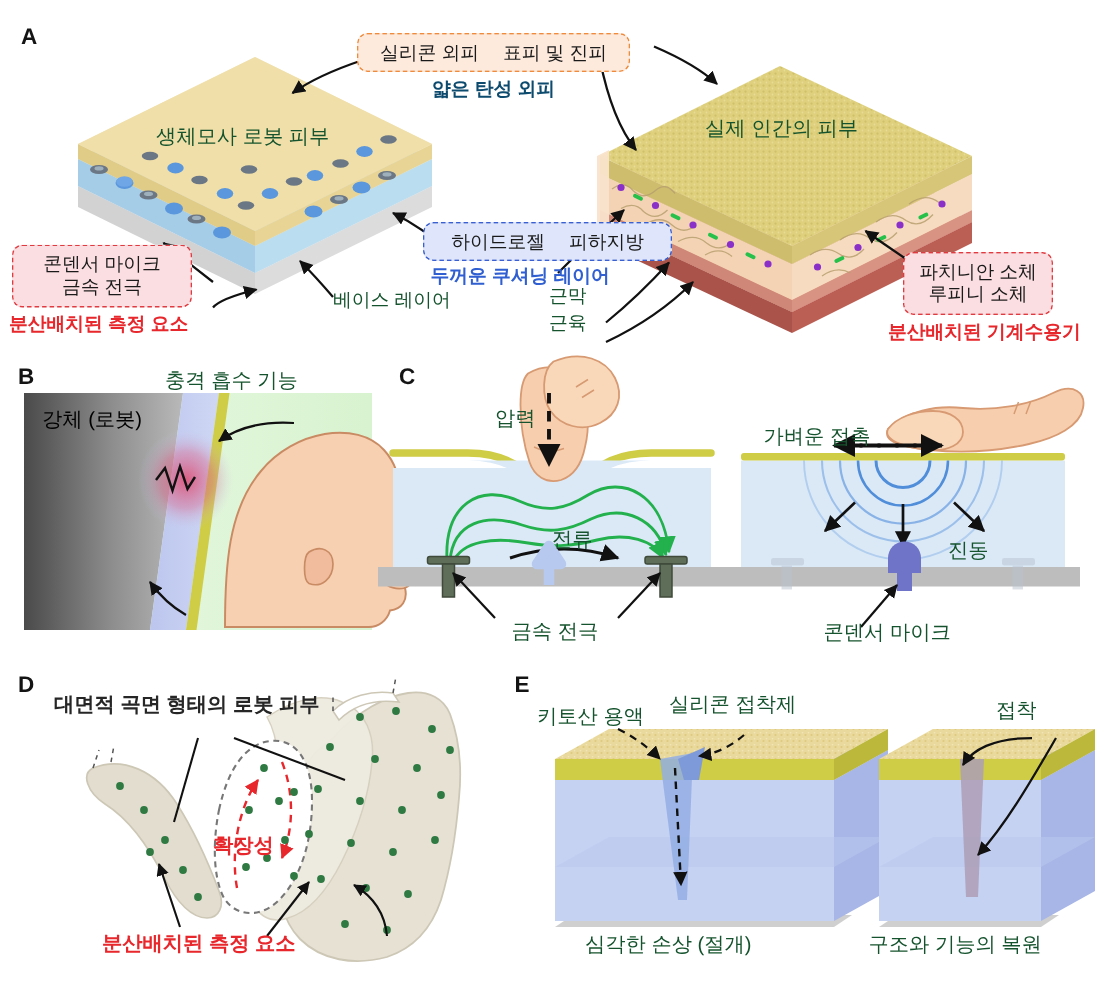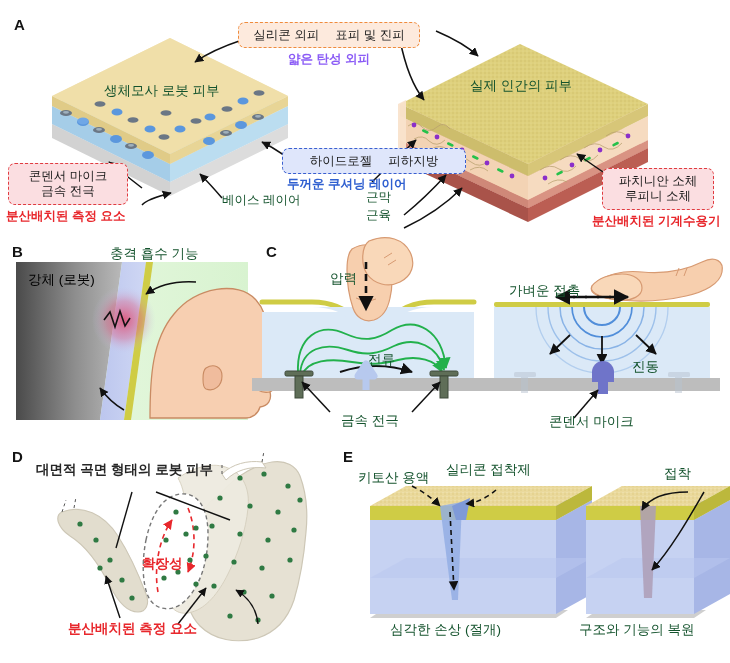--- a/index.html
+++ b/index.html
@@ -24,21 +24,21 @@
     position:absolute;
     font-size:12.5px;
     color:#14532d;
     white-space:nowrap;
     line-height:1.25;
   }
   .lbl.big{font-size:13.5px;}
   .lbl.bold{font-weight:bold;}
   .red{color:#e8272c;font-weight:bold;}
   .blue{color:#2f5fd0;font-weight:bold;}
-  .orange{color:#8b5cf6;font-weight:bold;}
+  .orange{color:#0c4a6e;font-weight:bold;}
 
   
   .callout{
     position:absolute;
     border:1.6px dashed;
     border-radius:7px;
     display:flex;
     align-items:center;
     justify-content:center;
     box-sizing:border-box;
@@ -456,35 +456,35 @@
   <div class="lbl" style="left:366px;top:208px;">근육</div>
 
   <div class="callout orange-box" style="left:238px;top:22px;width:182px;height:26px;">
     <span class="pair">
       <span>실리콘 외피</span>
       <span>표피 및 진피</span>
     </span>
   </div>
   <div class="lbl orange" style="left:288px;top:52px;">얇은 탄성 외피</div>
 
-  <div class="callout blue-box" style="left:282px;top:148px;width:184px;height:26px;">
+  <div class="callout blue-box" style="left:282px;top:148px;width:166px;height:26px;">
     <span class="pair">
       <span>하이드로젤</span>
       <span>피하지방</span>
     </span>
   </div>
   <div class="lbl blue" style="left:287px;top:177px;">두꺼운 쿠셔닝 레이어</div>
 
   <div class="callout red-box" style="left:8px;top:163px;width:120px;height:42px;flex-direction:column;">
     <span class="row">콘덴서 마이크</span>
     <span class="row">금속 전극</span>
   </div>
   <div class="lbl red" style="left:6px;top:209px;">분산배치된 측정 요소</div>
 
-  <div class="callout red-box" style="left:602px;top:168px;width:112px;height:42px;flex-direction:column;">
+  <div class="callout red-box" style="left:602px;top:168px;width:100px;height:42px;flex-direction:column;">
     <span class="row">파치니안 소체</span>
     <span class="row">루피니 소체</span>
   </div>
   <div class="lbl red" style="left:592px;top:214px;">분산배치된 기계수용기</div>
 
   <div class="panel-letter" style="left:12px;top:243px;">B</div>
   <div class="lbl big" style="left:28px;top:272px;color:#000000;">강체 (로봇)</div>
   <div class="lbl big" style="left:110px;top:246px;">충격 흡수 기능</div>
 
   <div class="panel-letter" style="left:266px;top:243px;">C</div>

